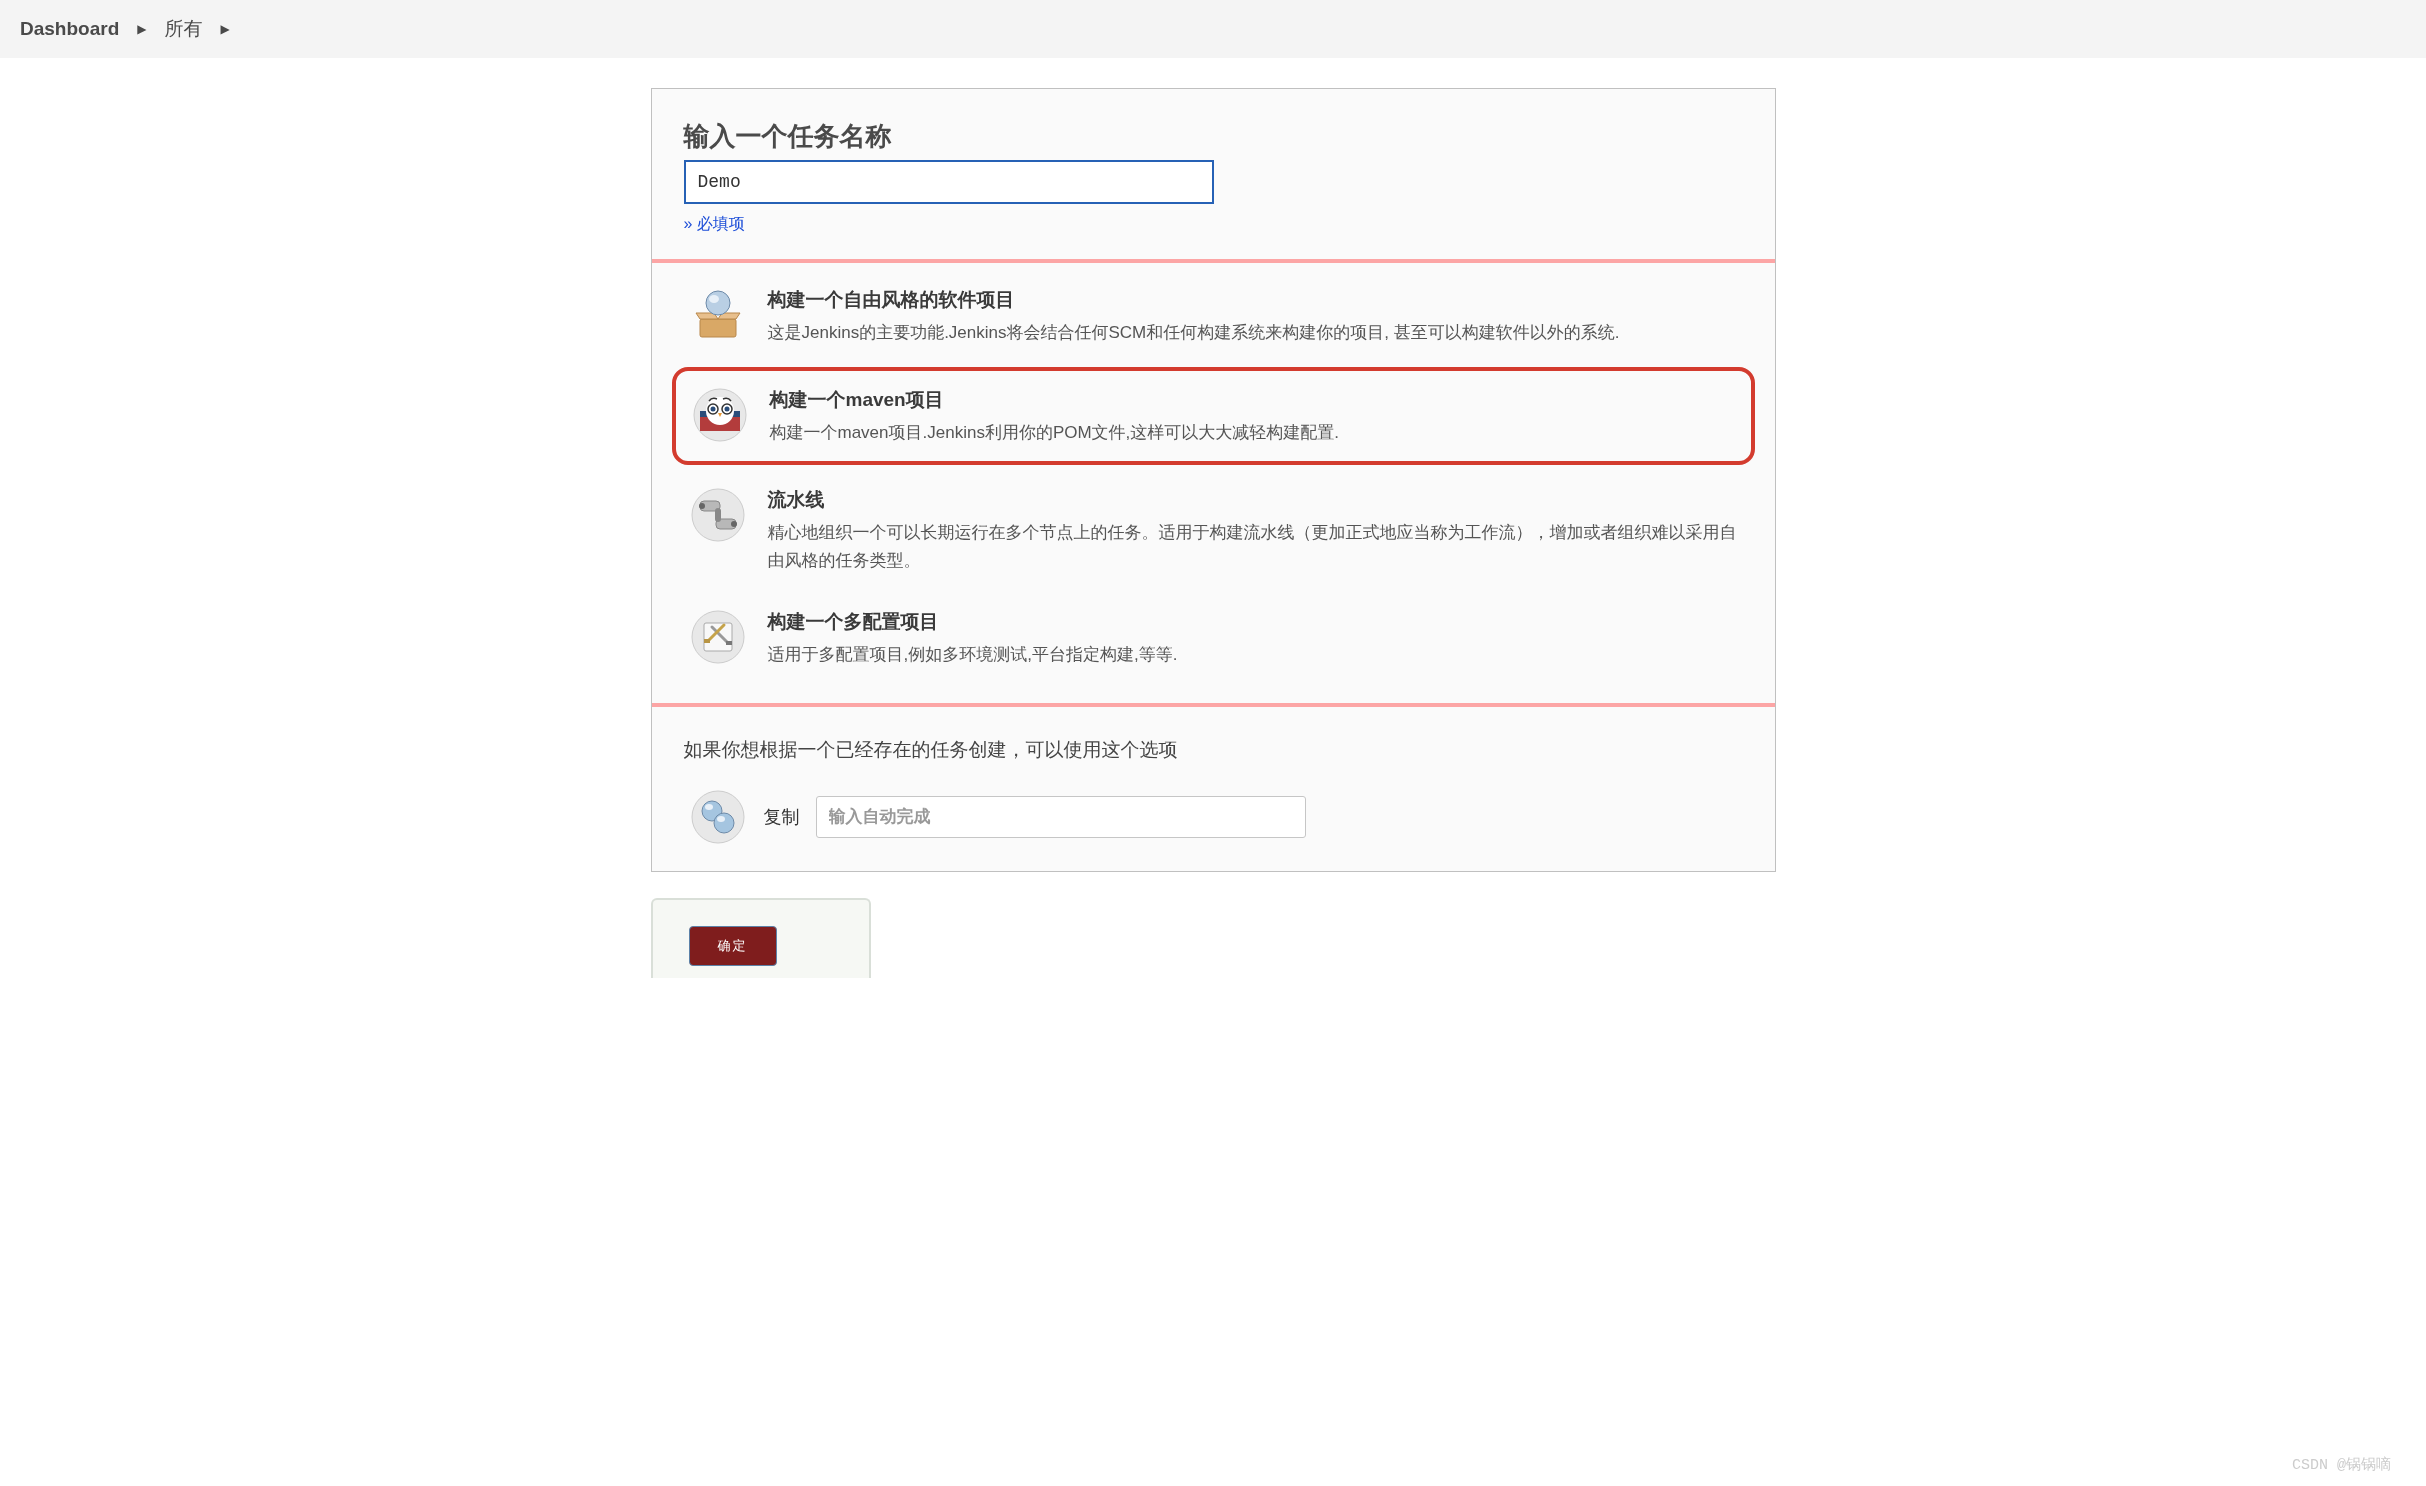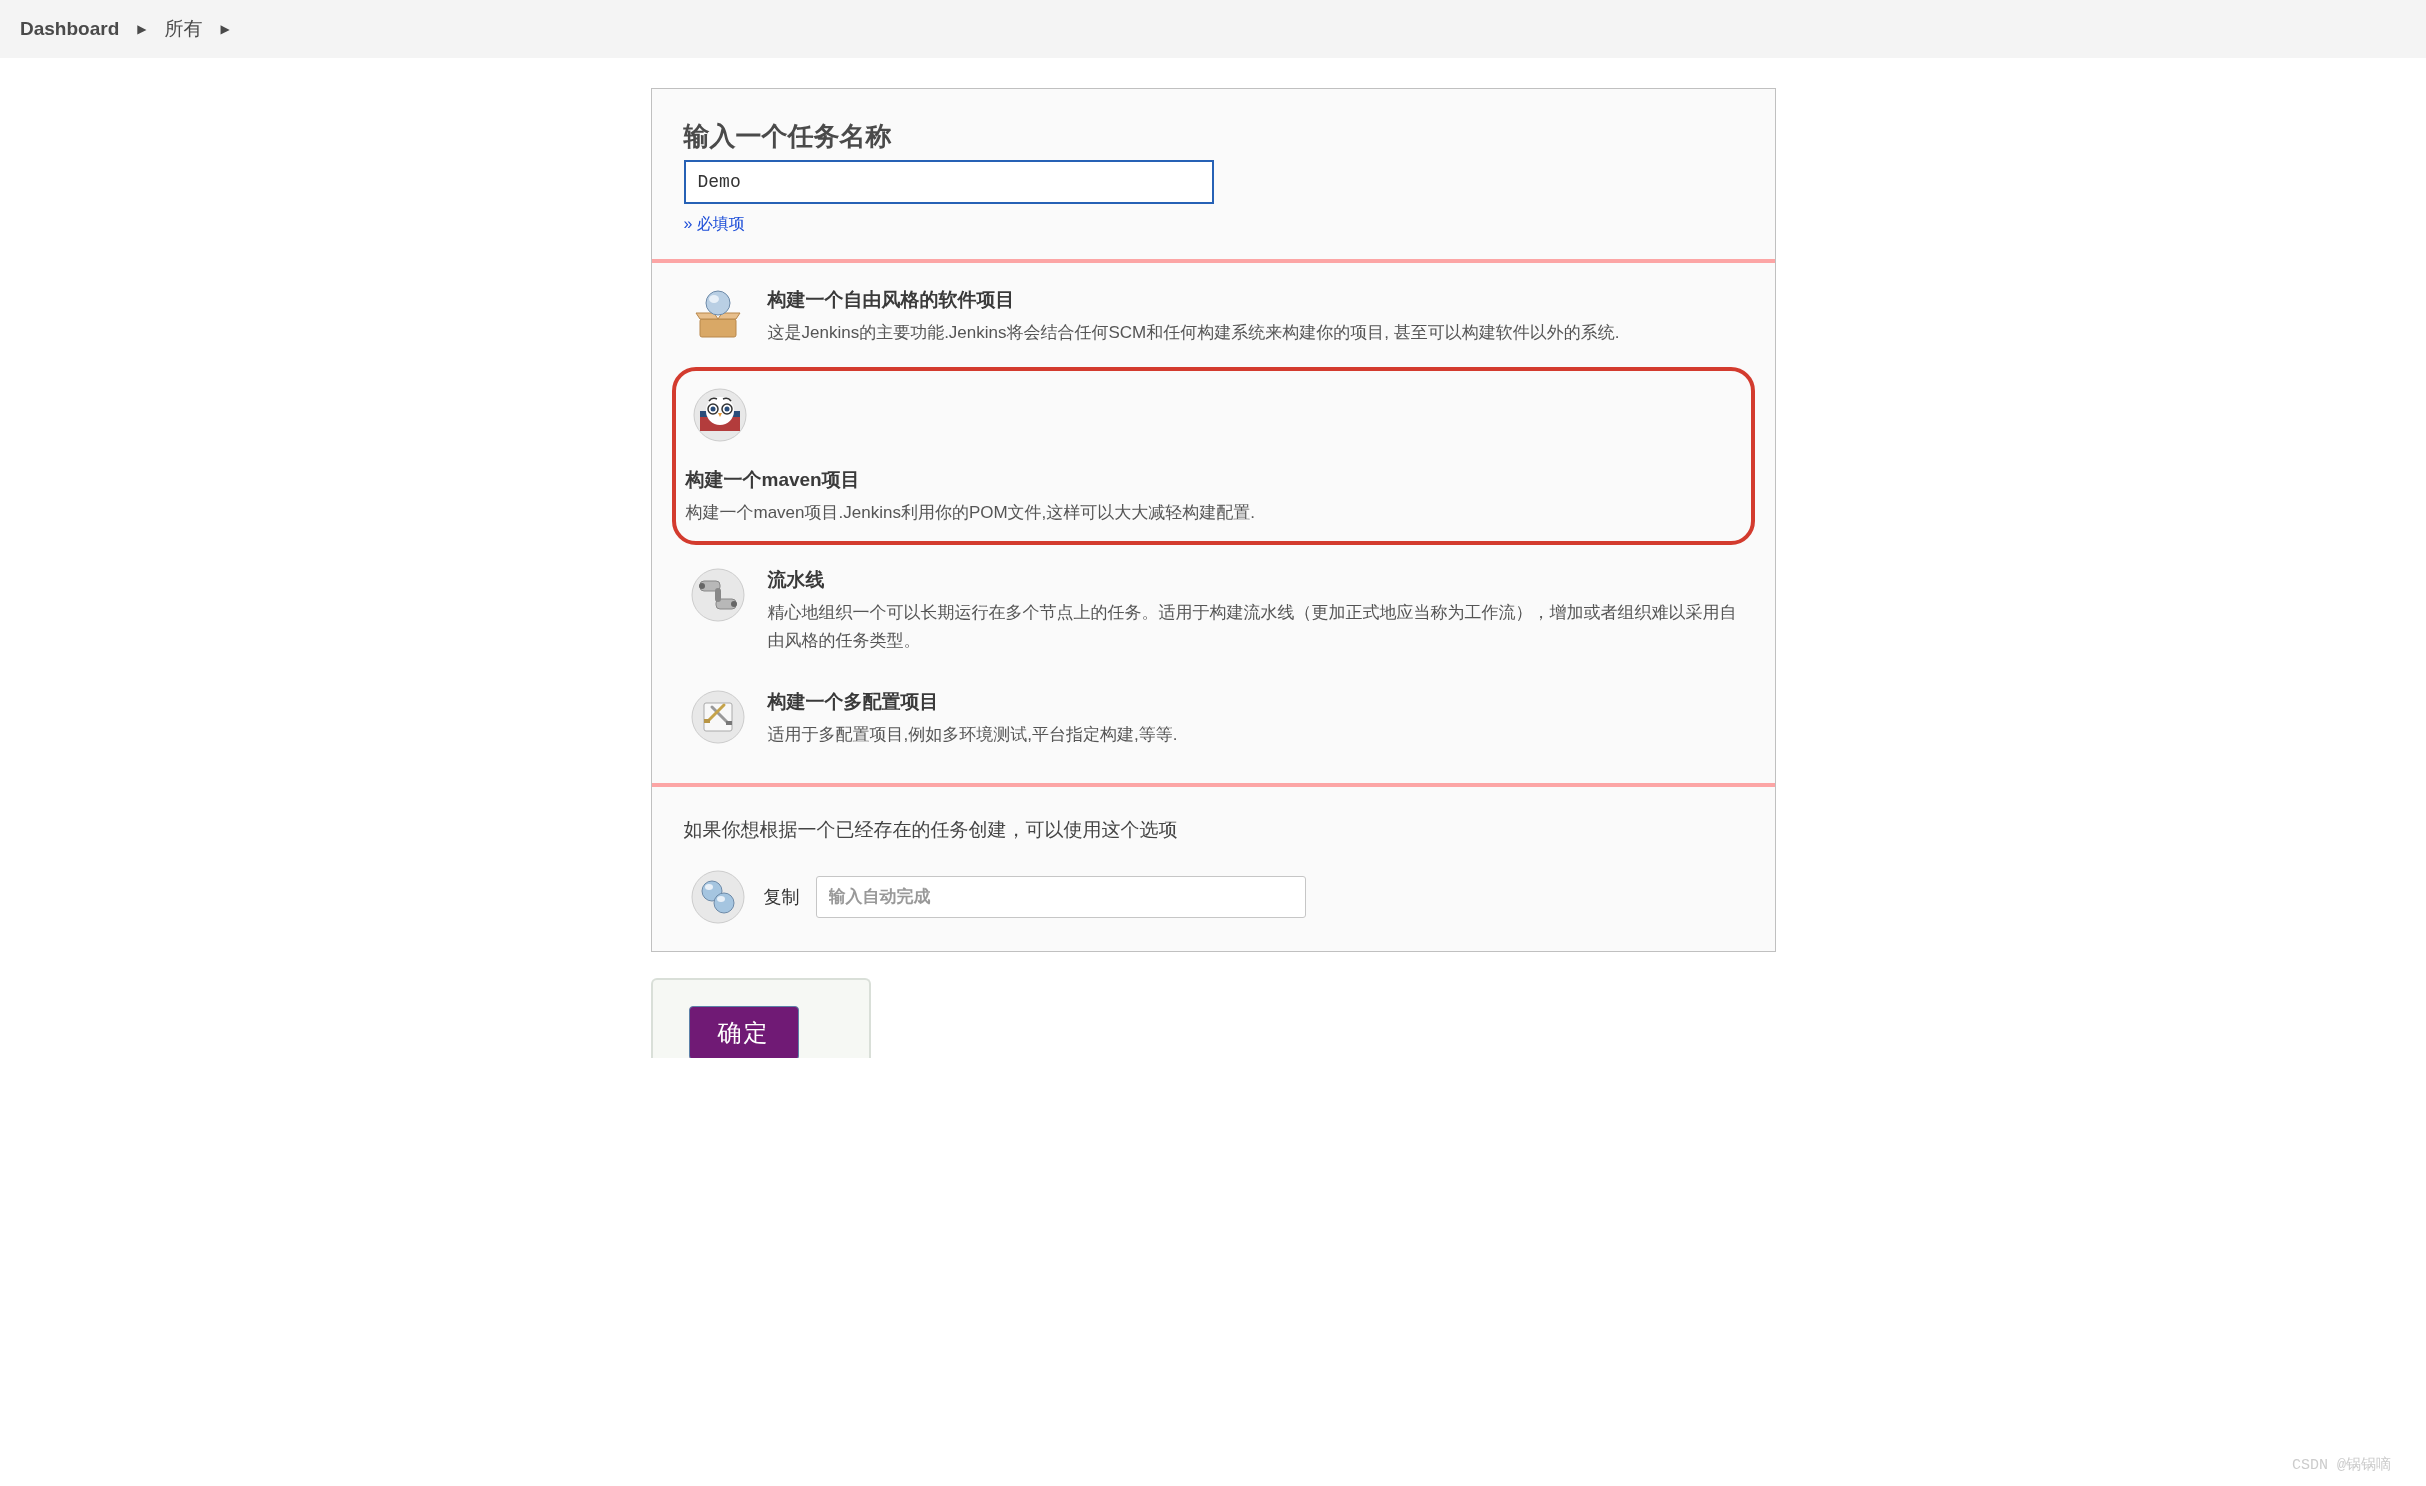--- a/index.html
+++ b/index.html
@@ -78,25 +78,24 @@
     .option {
       display: flex;
       align-items: flex-start;
       padding: 16px 12px;
       gap: 20px;
       border-radius: 3px;
       cursor: pointer;
     }
     .option.selected {
       border: 4px solid #d33b2e;
-      border-radius: 24px;
+      border-radius: 16px;
       padding: 14px 10px;
       margin-top: 4px;
       margin-bottom: 4px;
-      flex-direction: column;
     }
     .icon-wrap {
       width: 60px;
       height: 60px;
       flex-shrink: 0;
       display: flex;
       align-items: center;
       justify-content: center;
       margin-left: 4px;
     }
@@ -150,23 +149,23 @@
       border-bottom: none;
       border-radius: 6px 6px 0 0;
       background: #f6f8f4;
       padding: 26px 36px 0 36px;
       max-width: 1165px;
       width: 220px;
       height: 80px;
       overflow: hidden;
     }
     .ok-button {
-      background: #701a75;
+      background: #7f1d1d;
       color: #fff;
-      font-size: 24px;
+      font-size: 13px;
       border: 1px solid #5c82a8;
       border-radius: 4px;
       padding: 10px 28px;
       cursor: pointer;
       letter-spacing: 2px;
     }
     .watermark {
       position: fixed;
       bottom: 12px;
       right: 35px;

